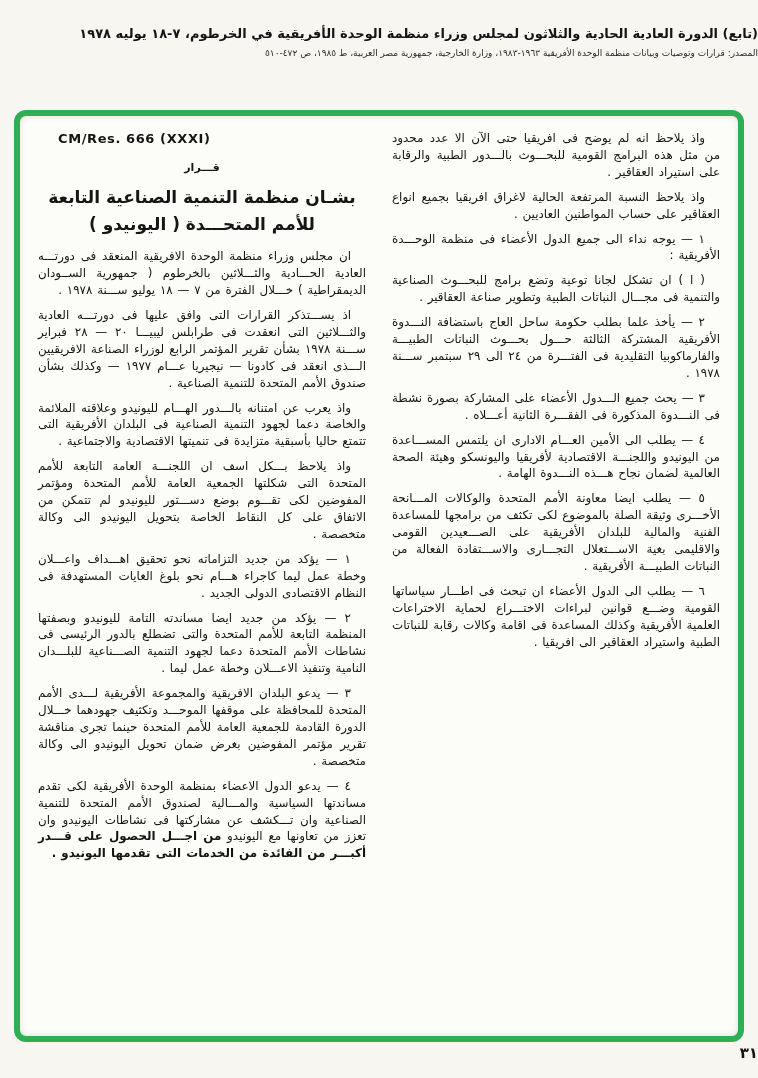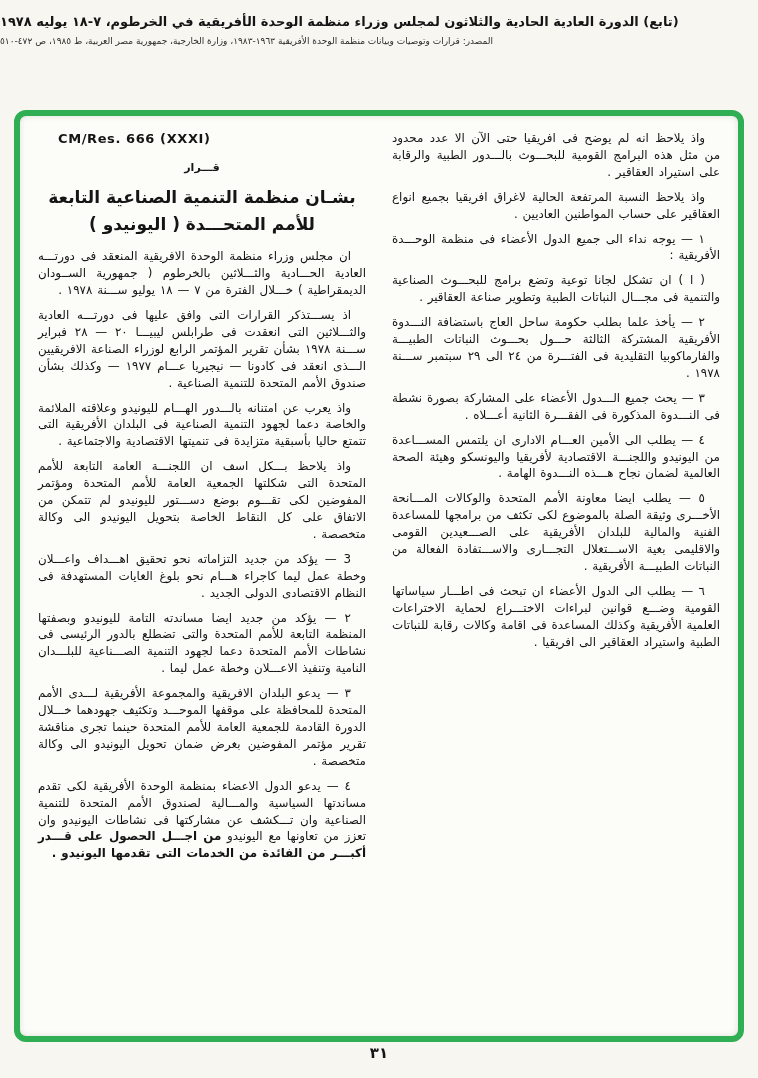--- a/index.html
+++ b/index.html
@@ -10,22 +10,22 @@
     background: #f7f6f1;
     font-family: "DejaVu Sans", sans-serif;
     color: #151515;
     overflow: hidden;
     position: relative;
   }
 
   
   .page-header {
     direction: rtl;
-    text-align: left;
-    padding-top: 14px;
+    text-align: right;
+    padding-top: 26px;
   }
   .header-line1 {
     font-size: 13px;
     font-weight: bold;
     letter-spacing: .2px;
   }
   .header-line2 {
     font-size: 9px;
     margin-top: 7px;
     color: #2b2b2b;
@@ -94,21 +94,21 @@
   .title-block { margin-bottom: 12px; }
 
   .bold-run { font-weight: bold; }
 
   
   .page-number {
     position: absolute;
     bottom: 16px;
     left: 0;
     right: 0;
-    text-align: center;
+    text-align: right;
     font-size: 15px;
     font-weight: bold;
   }
 </style>
 </head>
 <body>
 
 <div class="page">
 
   <header class="page-header">
@@ -138,21 +138,21 @@
         <div class="title-block">
           <div class="title-main">قـــرار</div>
           <div class="title-sub">بشـان منظمة التنمية الصناعية التابعة</div>
           <div class="title-sub">للأمم المتحـــدة ( اليونيدو )</div>
         </div>
 
         <p>ان مجلس وزراء منظمة الوحدة الافريقية المنعقد فى دورتـــه العادية الحـــادية والثـــلاثين بالخرطوم ( جمهورية الســودان الديمقراطية ) خـــلال الفترة من ٧ — ١٨ يوليو ســـنة ١٩٧٨ .</p>
         <p>اذ يســـتذكر القرارات التى وافق عليها فى دورتـــه العادية والثـــلاثين التى انعقدت فى طرابلس ليبيـــا ٢٠ — ٢٨ فبراير ســـنة ١٩٧٨ بشأن تقرير المؤتمر الرابع لوزراء الصناعة الافريقيين الـــذى انعقد فى كادونا — نيجيريا عـــام ١٩٧٧ — وكذلك بشأن صندوق الأمم المتحدة للتنمية الصناعية .</p>
         <p>واذ يعرب عن امتنانه بالـــدور الهـــام لليونيدو وعلاقته الملائمة والخاصة دعما لجهود التنمية الصناعية فى البلدان الأفريقية التى تتمتع حاليا بأسبقية متزايدة فى تنميتها الاقتصادية والاجتماعية .</p>
         <p>واذ يلاحظ بـــكل اسف ان اللجنـــة العامة التابعة للأمم المتحدة التى شكلتها الجمعية العامة للأمم المتحدة ومؤتمر المفوضين لكى تقـــوم بوضع دســـتور لليونيدو لم تتمكن من الاتفاق على كل النقاط الخاصة بتحويل اليونيدو الى وكالة متخصصة .</p>
-        <p>3 — يؤكد من جديد التزاماته نحو تحقيق اهـــداف واعـــلان وخطة عمل ليما كاجراء هـــام نحو بلوغ الغايات المستهدفة فى النظام الاقتصادى الدولى الجديد .</p>
+        <p>١ — يؤكد من جديد التزاماته نحو تحقيق اهـــداف واعـــلان وخطة عمل ليما كاجراء هـــام نحو بلوغ الغايات المستهدفة فى النظام الاقتصادى الدولى الجديد .</p>
         <p>٢ — يؤكد من جديد ايضا مساندته التامة لليونيدو وبصفتها المنظمة التابعة للأمم المتحدة والتى تضطلع بالدور الرئيسى فى نشاطات الأمم المتحدة دعما لجهود التنمية الصـــناعية للبلـــدان النامية وتنفيذ الاعـــلان وخطة عمل ليما .</p>
         <p>٣ — يدعو البلدان الافريقية والمجموعة الأفريقية لـــدى الأمم المتحدة للمحافظة على موقفها الموحـــد وتكثيف جهودهما خـــلال الدورة القادمة للجمعية العامة للأمم المتحدة حينما تجرى مناقشة تقرير مؤتمر المفوضين بغرض ضمان تحويل اليونيدو الى وكالة متخصصة .</p>
         <p>
           <span>٤ — يدعو الدول الاعضاء بمنظمة الوحدة الأفريقية لكى تقدم مساندتها السياسية والمـــالية لصندوق الأمم المتحدة للتنمية الصناعية وان تـــكشف عن مشاركتها فى نشاطات اليونيدو وان تعزز من تعاونها مع اليونيدو </span><span class="bold-run">من اجـــل الحصول على قـــدر أكبـــر من الفائدة من الخدمات التى تقدمها اليونيدو .</span>
         </p>
       </section>
 
     </div>
   </div>
 

